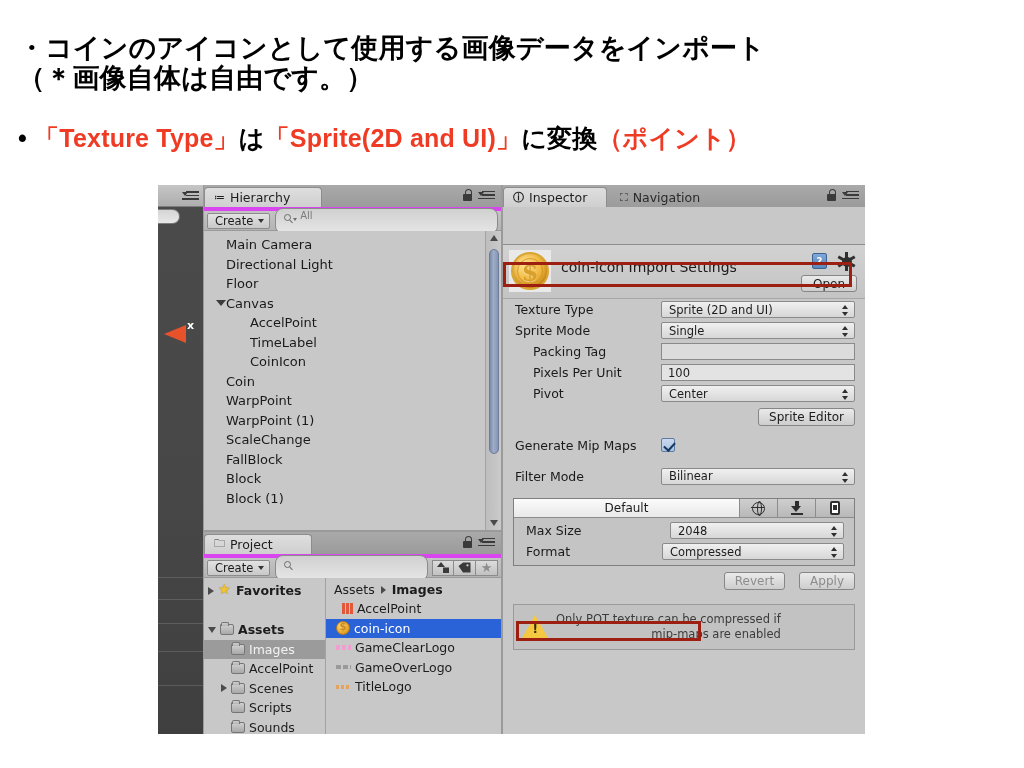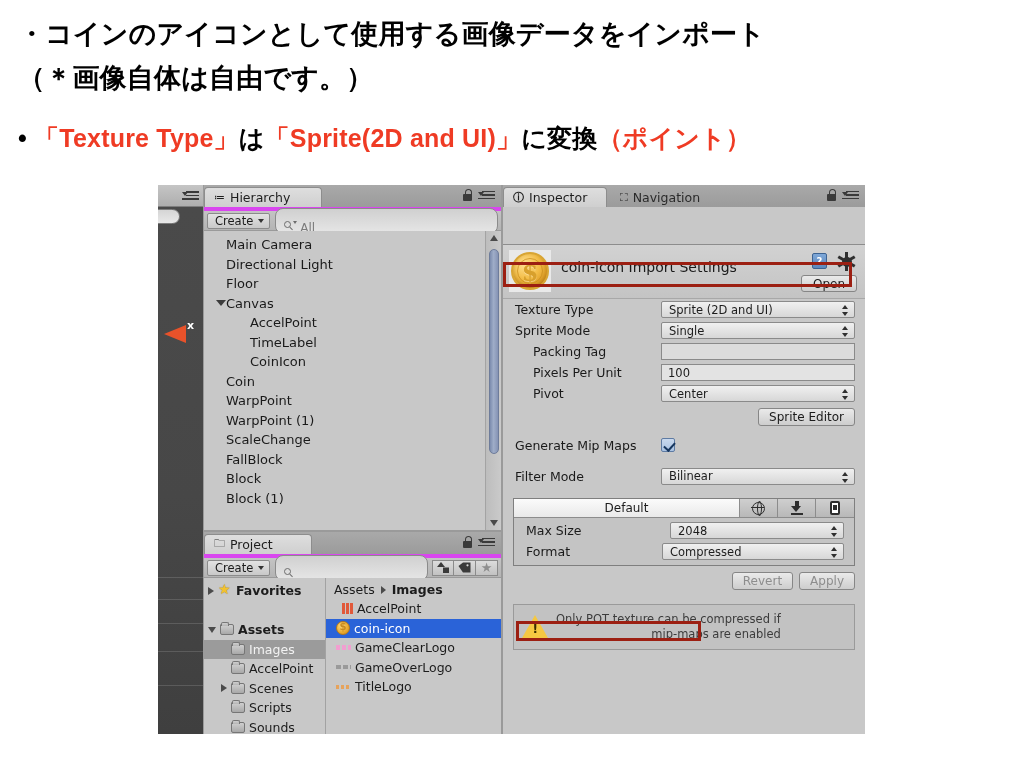--- a/index.html
+++ b/index.html
@@ -20,21 +20,21 @@
   
   .headline {
     position: absolute;
     left: 18px;
     width: 990px;
     font-weight: bold;
     color: #000000;
     letter-spacing: .2px;
     white-space: nowrap;
   }
-  #line1 { top: 16px;  font-size: 27px; }
+  #line1 { top: 30px;  font-size: 27px; }
   #line2 { top: 60px;  font-size: 27px; }
   #line3 { top: 122px; font-size: 25px; }
   .accent { color: #ef3b24; }
 
   
   #editor {
     position: absolute;
     left: 158px; top: 185px;
     width: 707px; height: 549px;
     background: #9a9a9a;
@@ -159,22 +159,22 @@
   .caret-down {
     width: 0; height: 0;
     border-left: 3px solid transparent;
     border-right: 3px solid transparent;
     border-top: 4px solid #333;
   }
   .searchfield {
     flex: 1; height: 15px; margin-left: 5px;
     background: linear-gradient(#d0d0d0, #e6e6e6);
     border: 1px solid #8b8b8b; border-radius: 8px;
-    display: flex; align-items: flex-start; padding: 12px 8px;
-    font-size: 12px; color: #7b7b7b;
+    display: flex; align-items: flex-end; padding: 12px 8px;
+    font-size: 10px; color: #7b7b7b;
     min-width: 0;
   }
   .mag {
     width: 7px; height: 7px; border: 1.4px solid #6d6d6d;
     border-radius: 50%; position: relative; flex: none;
     margin-right: 1px;
   }
   .mag::after {
     content: ""; position: absolute; right: -3px; bottom: -2.5px;
     width: 4px; height: 1.4px; background: #6d6d6d;
@@ -967,21 +967,21 @@
                       <i></i>
                       <i></i>
                     </span>
                   </div>
                 </div>
               </div>
             </div>
         </div>
 
         <div class="prop-row" style="height:30px;">
-          <div class="prop-ctl" style="display:flex;justify-content:flex-end;gap:6px;">
+          <div class="prop-ctl" style="display:flex;justify-content:flex-end;gap:14px;">
             <div class="btn-grey disabled">
               <span>Revert</span>
             </div>
             <div class="btn-grey disabled">
               <span>Apply</span>
             </div>
           </div>
         </div>
 
         <div id="warnbox">

